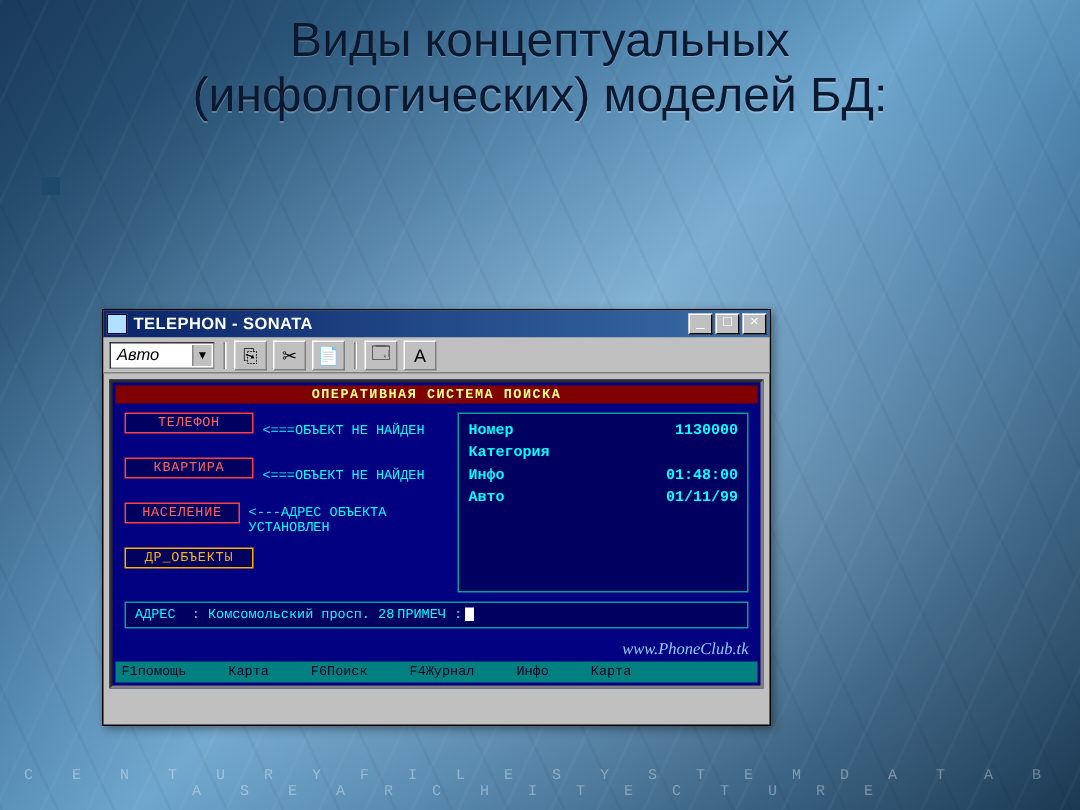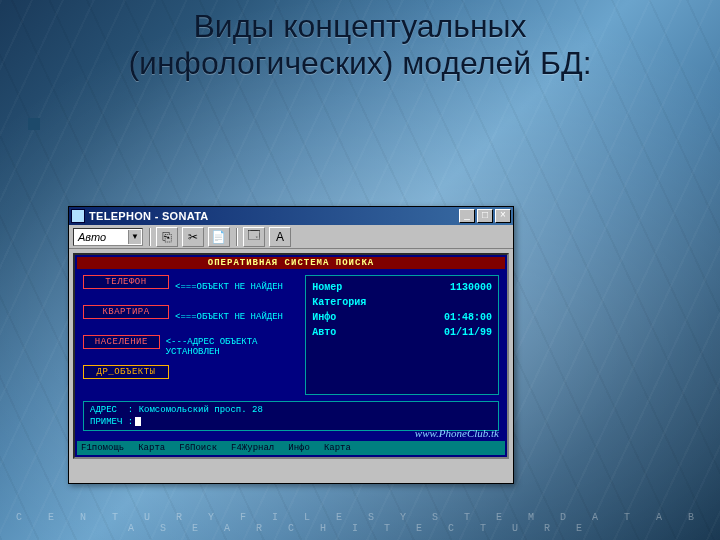--- a/index.html
+++ b/index.html
@@ -114,28 +114,28 @@
   .lbtn{
     display:block; width:86px; padding:1px 2px; margin-bottom:10px;
     border:1px solid #ff4040; color:#ff6060; background:#000060; font-size:9px; text-align:center; letter-spacing:.5px;
   }
   .lbtn.alt{ border-color:#ffb000; color:#ffb000; }
   .msg{ color:#00ffff; font-size:9px; display:inline-block; margin-left:6px; vertical-align:top; }
   .lrow{ display:flex; align-items:center; margin-bottom:6px; }
 
   .addrbox{
     margin:6px; border:1px solid #00a0a0; padding:3px 6px; color:#00ffff; background:#000060;
-    display:flex; flex-direction:column; gap:2px; font-size:9px;
+    display:flex; gap:2px; font-size:9px;
   }
   .addrbox .line{ display:flex; justify-content:space-between; }
   .cursor{ display:inline-block; width:6px; height:9px; background:#ffffff; vertical-align:middle; margin-left:2px; }
 
   .statusbar{
     position:absolute; left:2px; right:2px; bottom:2px; height:14px;
-    background:#008080; color:#002; font-size:9px; display:flex; align-items:center; padding:0 4px; gap:14px;
+    background:#008080; color:#002; font-size:9px; display:flex; align-items:center; padding:0 4px; gap:28px;
   }
   .watermark{
     position:absolute; right:8px; bottom:18px; color:#8ad0ff; font-style:italic;
     font-family: Georgia, serif; font-size:11px;
   }
 
   .footer-letters{
     position:absolute; left:0; right:0; bottom:6px; text-align:center;
     font-size:10px; letter-spacing:10px; color:rgba(255,255,255,0.35);
     font-family: "Courier New", monospace;

